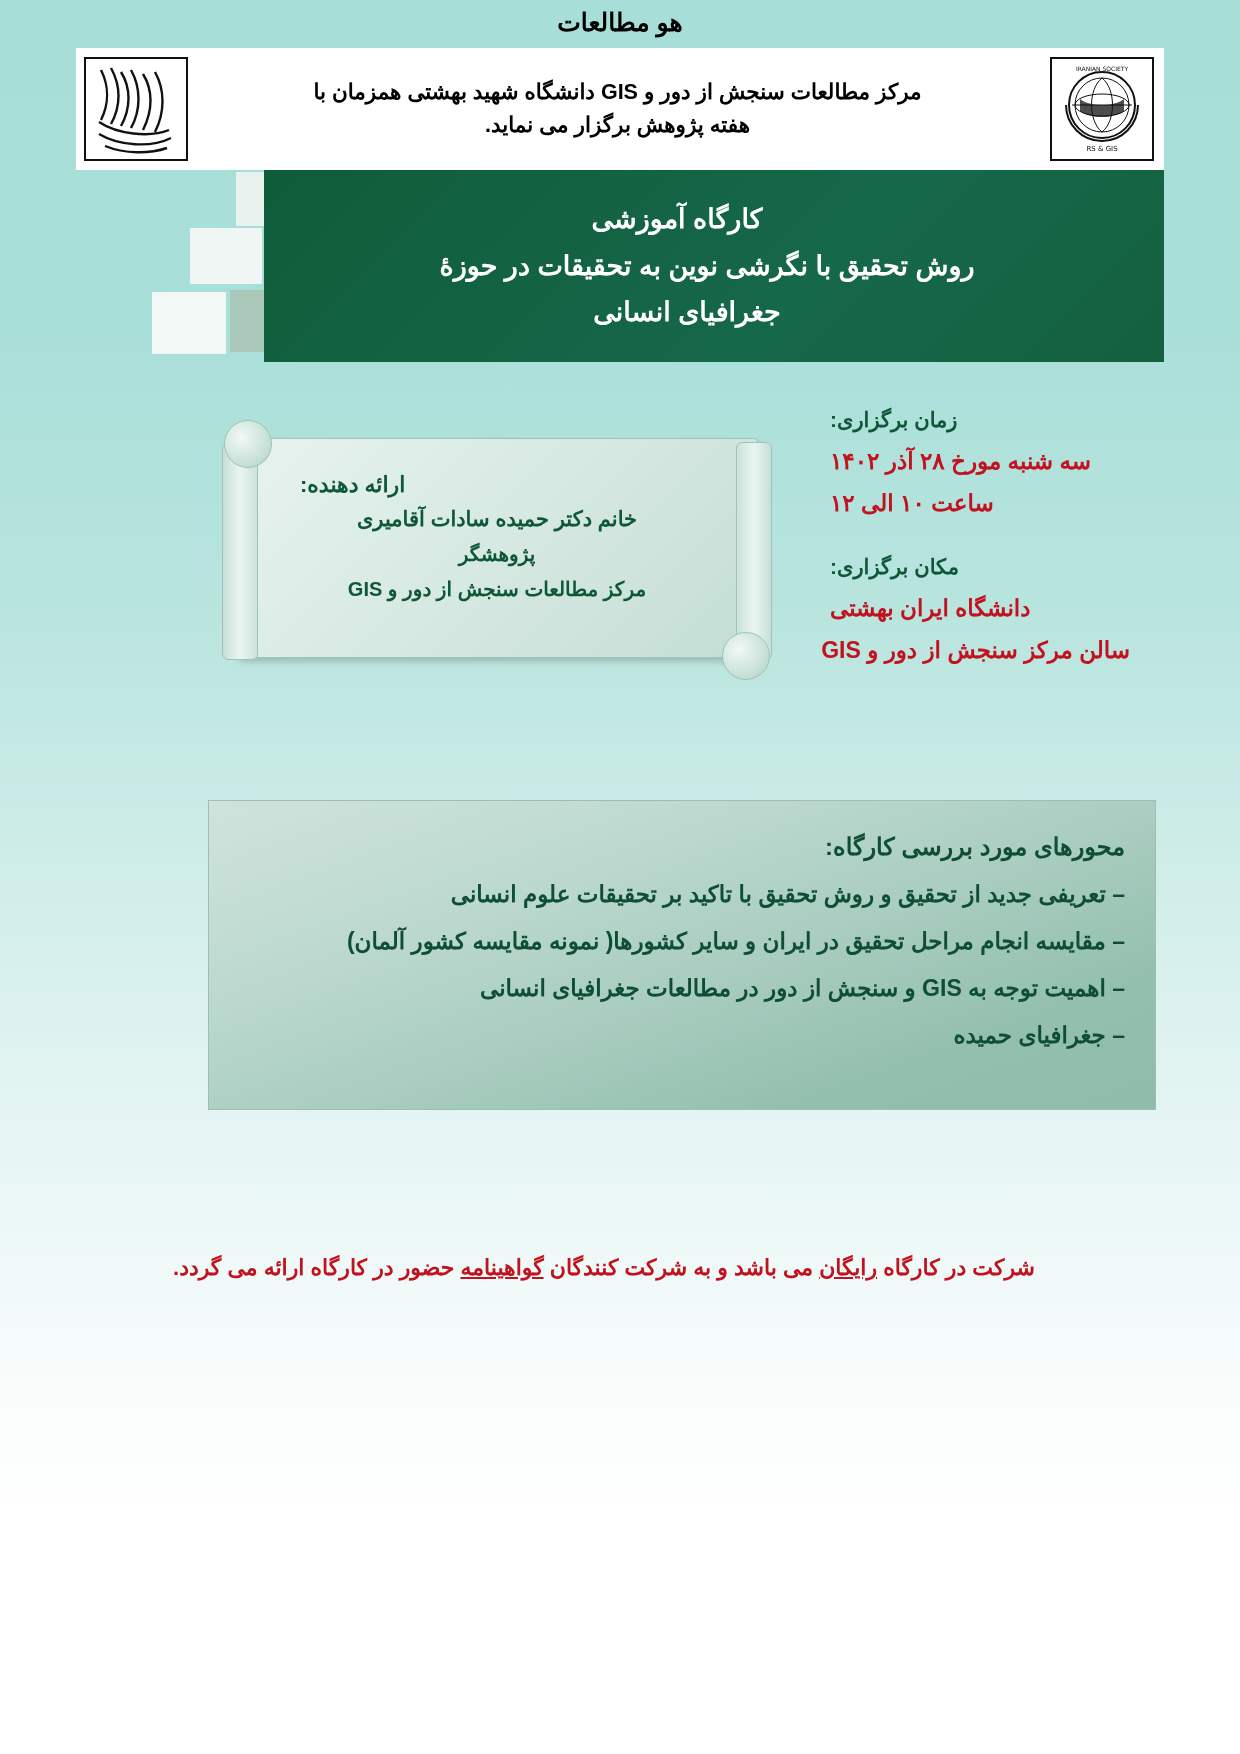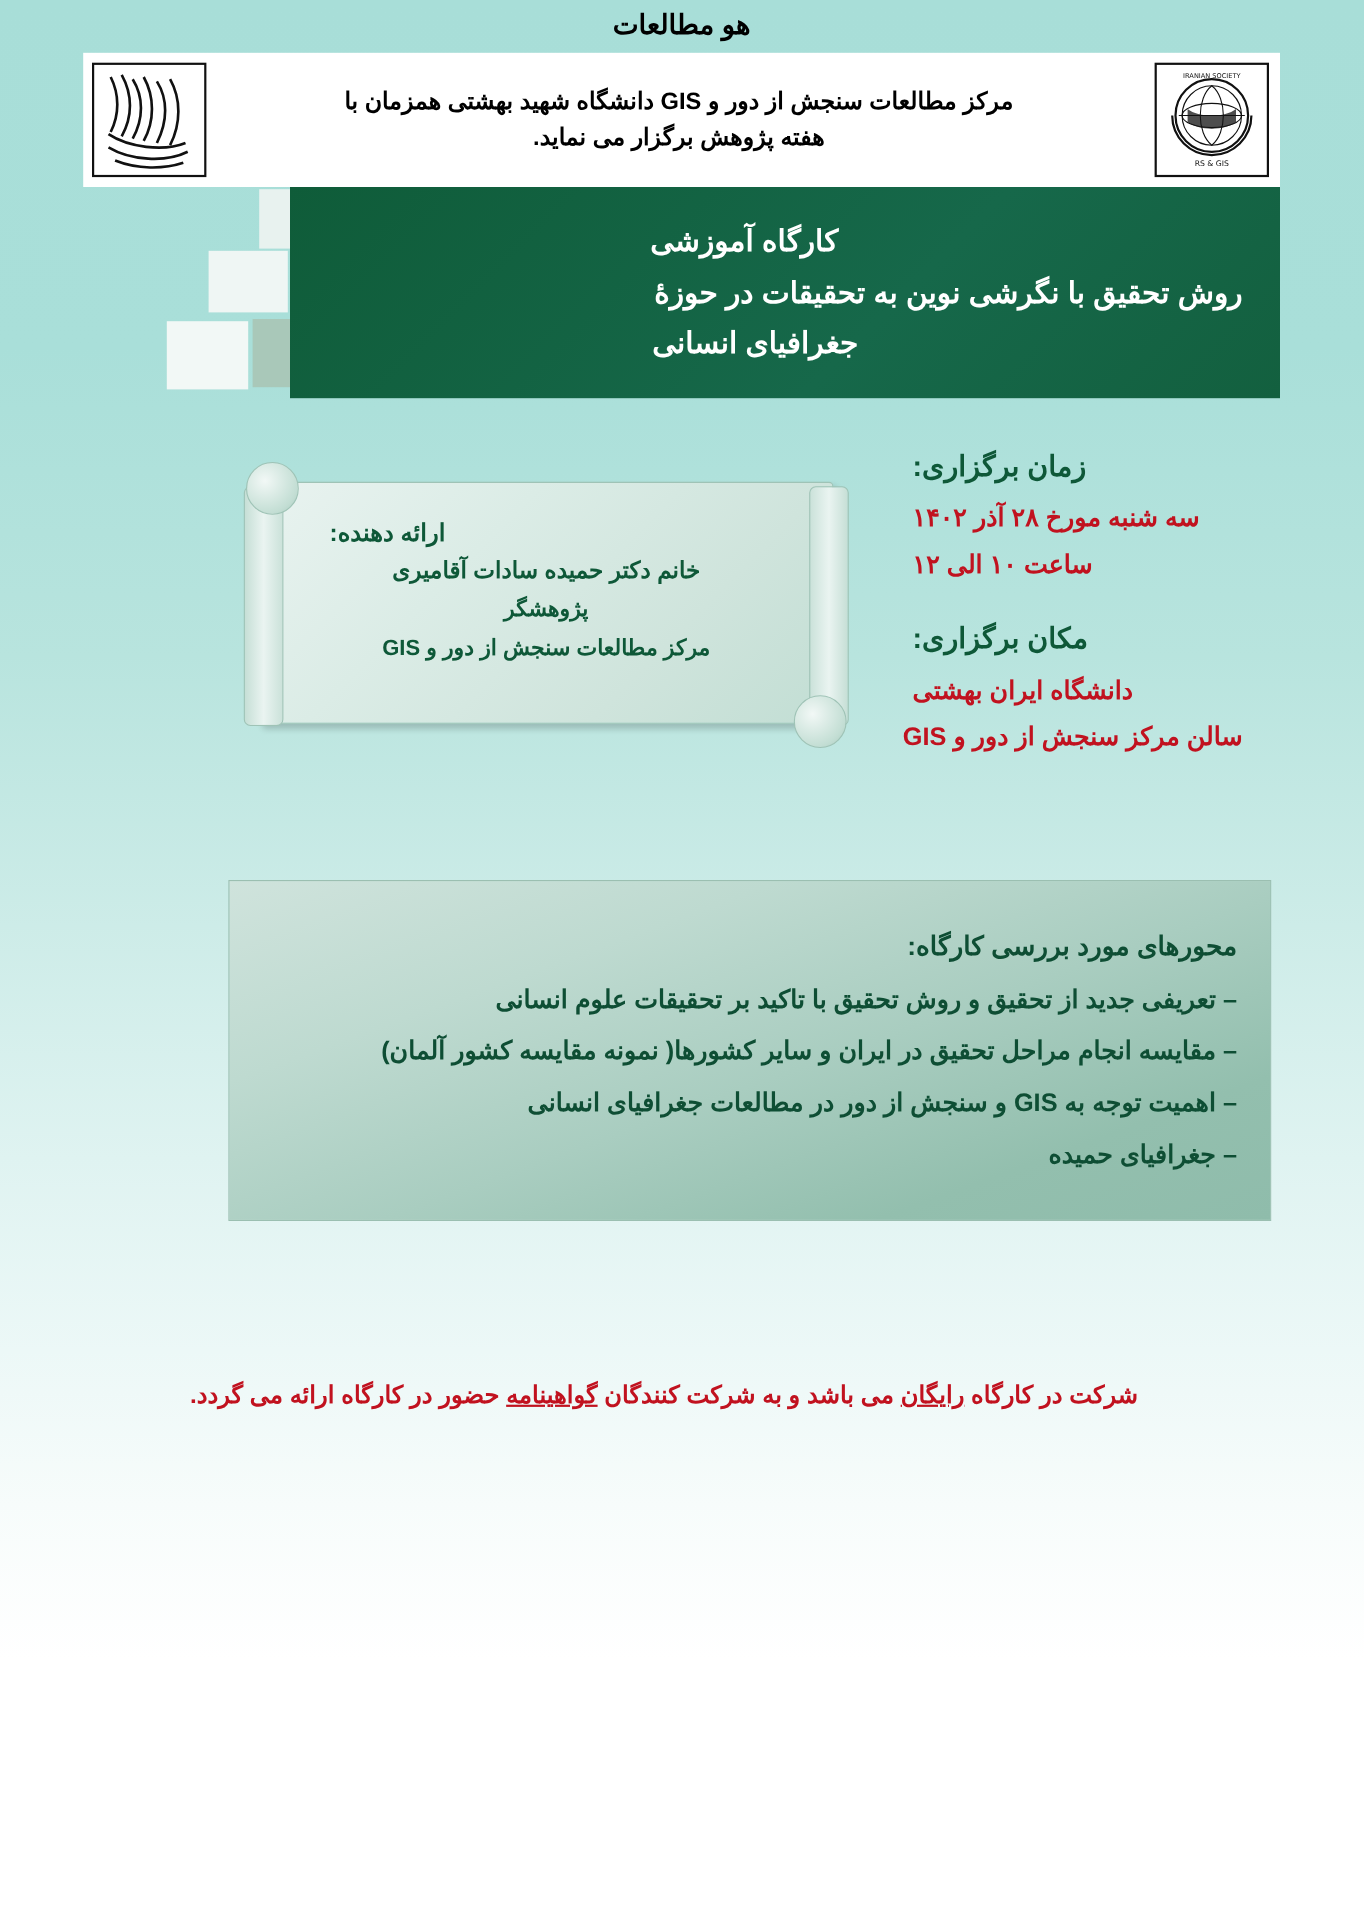--- a/index.html
+++ b/index.html
@@ -120,21 +120,21 @@
     z-index: 3;
   }
   .green-block .line {
     font-size: 27px;
     font-weight: bold;
     line-height: 1.72;
     text-align: right;
     white-space: nowrap;
   }
   .green-block .line.l1 { text-align: center; padding-right: 60px;}
-  .green-block .line.l2 { }
+  .green-block .line.l2 { text-align: center; }
   .green-block .line.l3 { text-align: center; padding-right: 40px;}
 
   
   .deco {
     position: absolute;
     z-index: 2;
   }
   .deco.s1 { top: 172px; left: 312px; width: 68px; height: 48px; background: #9dbfae; }
   .deco.s2 { top: 172px; left: 236px; width: 72px; height: 54px; background: #e8f2ef; }
   .deco.s3 { top: 226px; left: 268px; width: 70px; height: 58px; background: #bdd6cb; }
@@ -145,21 +145,21 @@
   
   .event-info {
     position: absolute;
     top: 400px;
     right: 110px;
     width: 300px;
     text-align: left;
     direction: rtl;
   }
   .event-info .label {
-    font-size: 26px;
+    font-size: 21px;
     font-weight: bold;
     color: #0e5838;
     line-height: 1.9;
     text-align: left;
   }
   .event-info .value {
     font-size: 23px;
     font-weight: bold;
     color: #c1121f;
     line-height: 1.85;
@@ -251,21 +251,21 @@
 
   
   .topics {
     position: absolute;
     top: 800px;
     right: 84px;
     width: 948px;
     height: 310px;
     background: linear-gradient(160deg, #cfe3dc 0%, #bedad0 28%, #a9cdc0 55%, #93bfae 80%, #8fbcab 100%);
     border: 1px solid #9bbfb1;
-    padding: 36px 30px 10px 24px;
+    padding: 22px 30px 10px 24px;
     box-sizing: border-box;
     direction: rtl;
   }
   .topics .t-title {
     font-size: 24px;
     font-weight: bold;
     color: #0e4e34;
     text-align: right;
     line-height: 2.0;
   }

